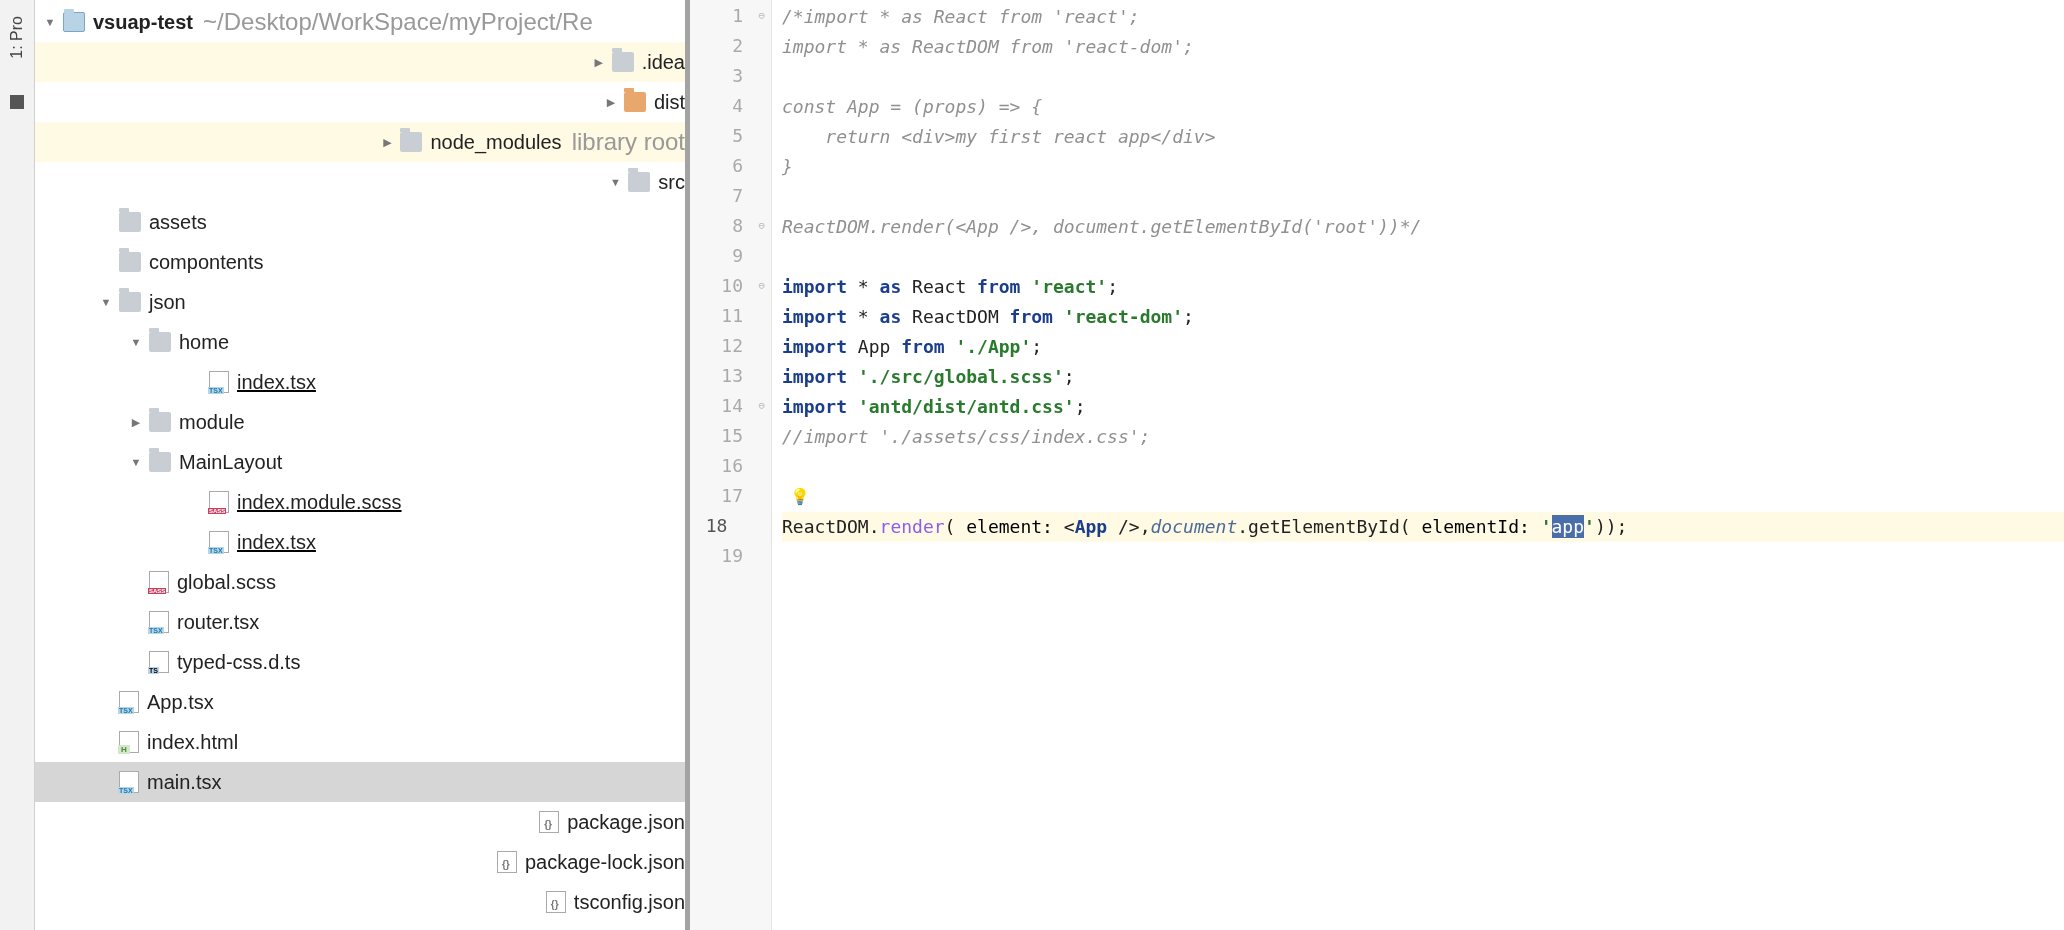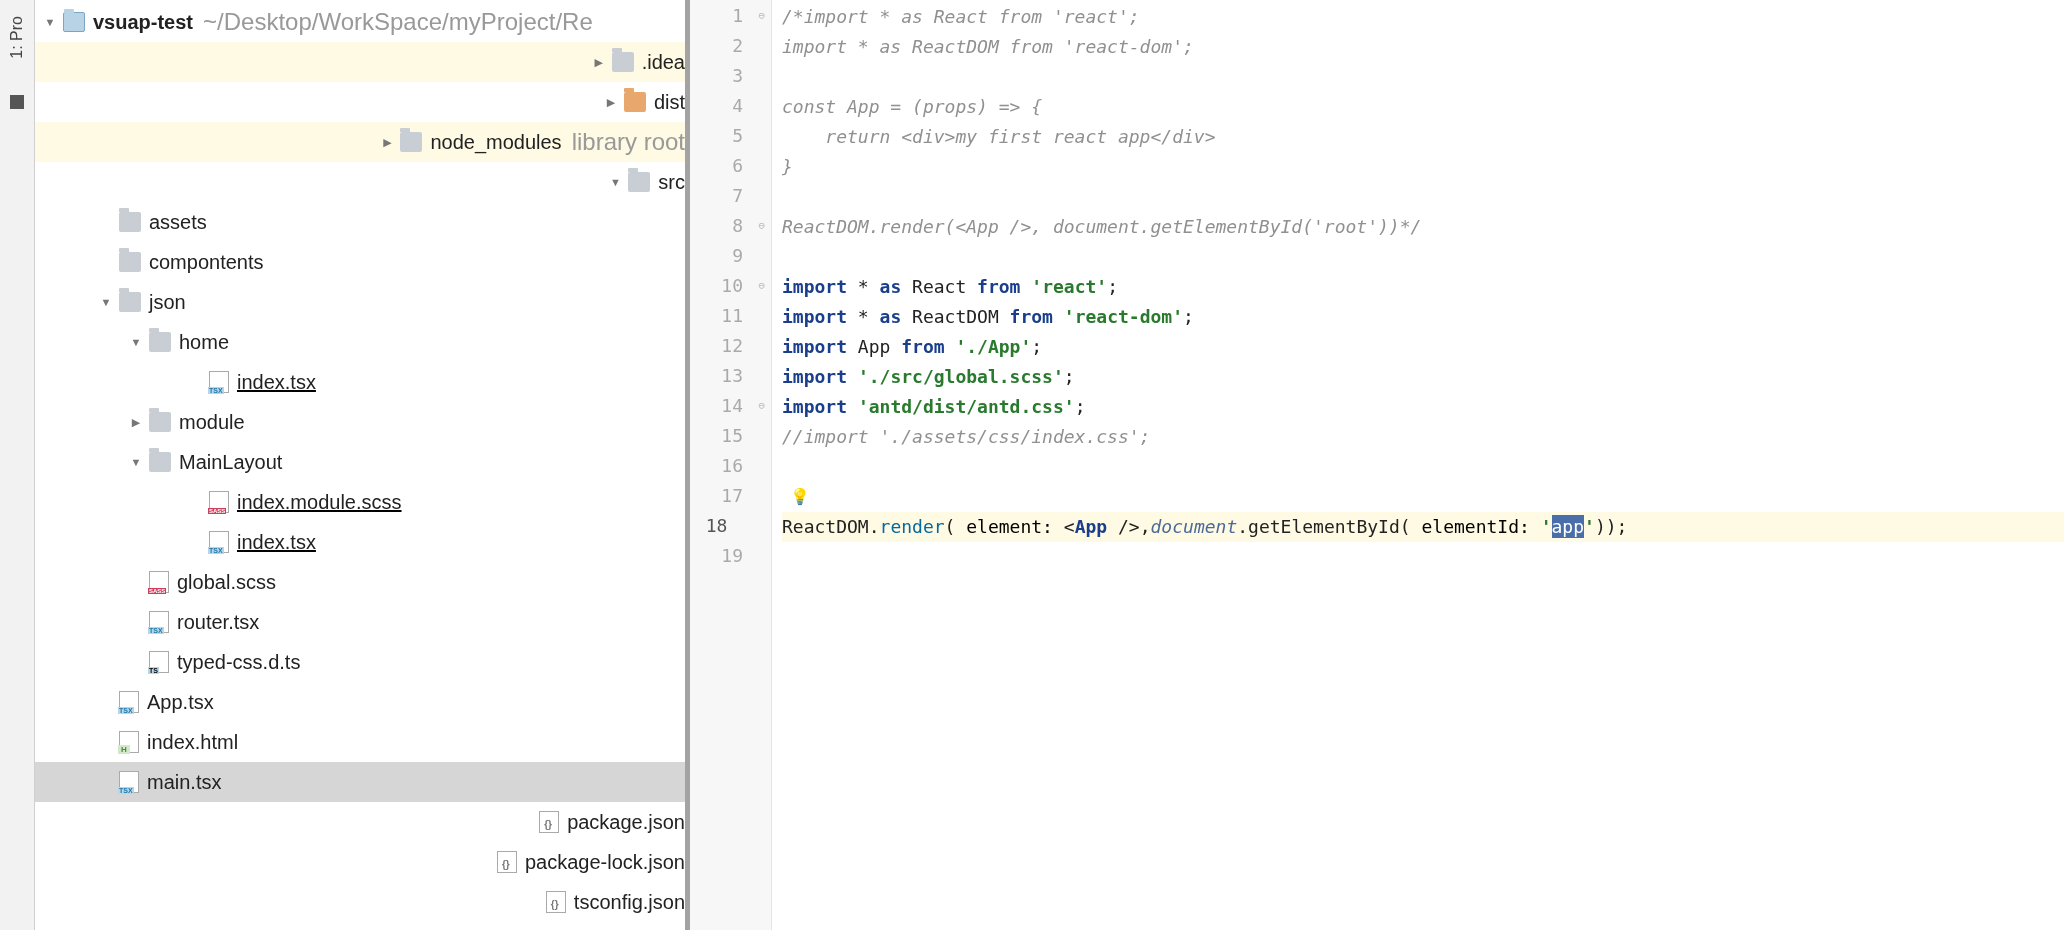--- a/index.html
+++ b/index.html
@@ -139,21 +139,21 @@
   padding-top: 2px;
   white-space: pre;
   position: relative;
 }
 .code-line { height: 30px; }
 .code-line.current { background: #fffae3; }
 .c-comment { color: #909090; font-style: italic; }
 .c-kw { color: #1a3e8b; font-weight: bold; }
 .c-str { color: #2a7a2e; font-weight: bold; }
 .c-plain { color: #222; }
-.c-method { color: #0369a1; margin-top: 12px; }
+.c-method { color: #8b5cf6; margin-top: 12px; }
 .c-doc { color: #4a6a9a; font-style: italic; }
 .c-hint { color: #000000; font-style: normal; }
 .c-sel { background: #4a6ea9; color: #fff; padding: 1px 0; }
 .bulb {
   position: absolute;
   left: 18px;
   font-size: 16px;
 }
 </style>
 </head>

